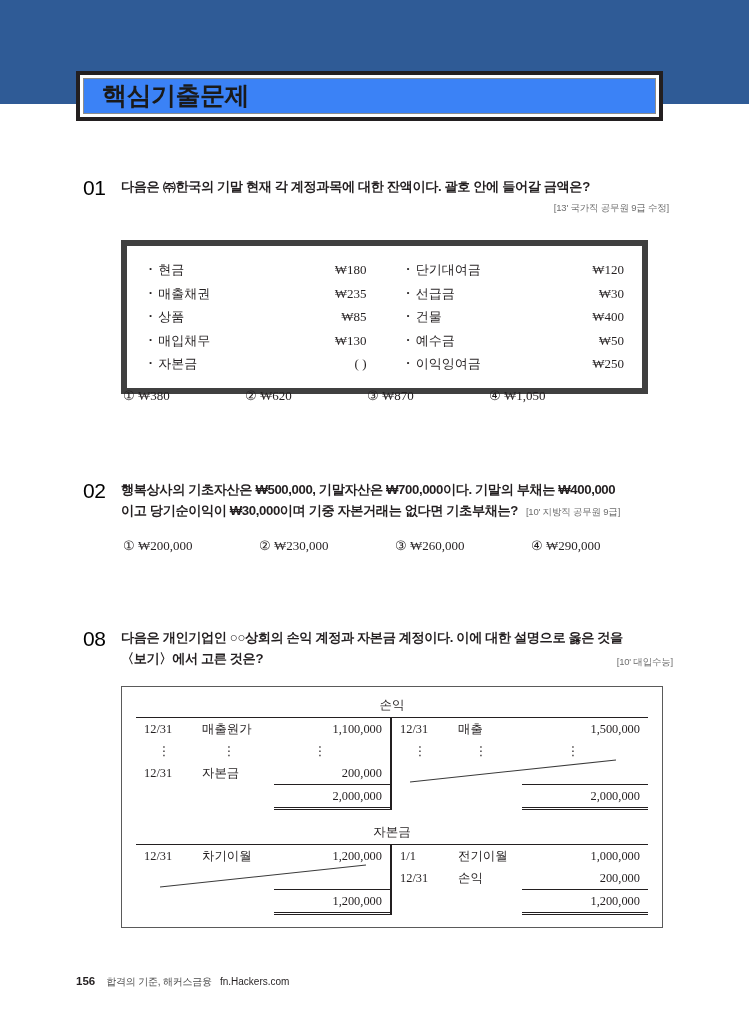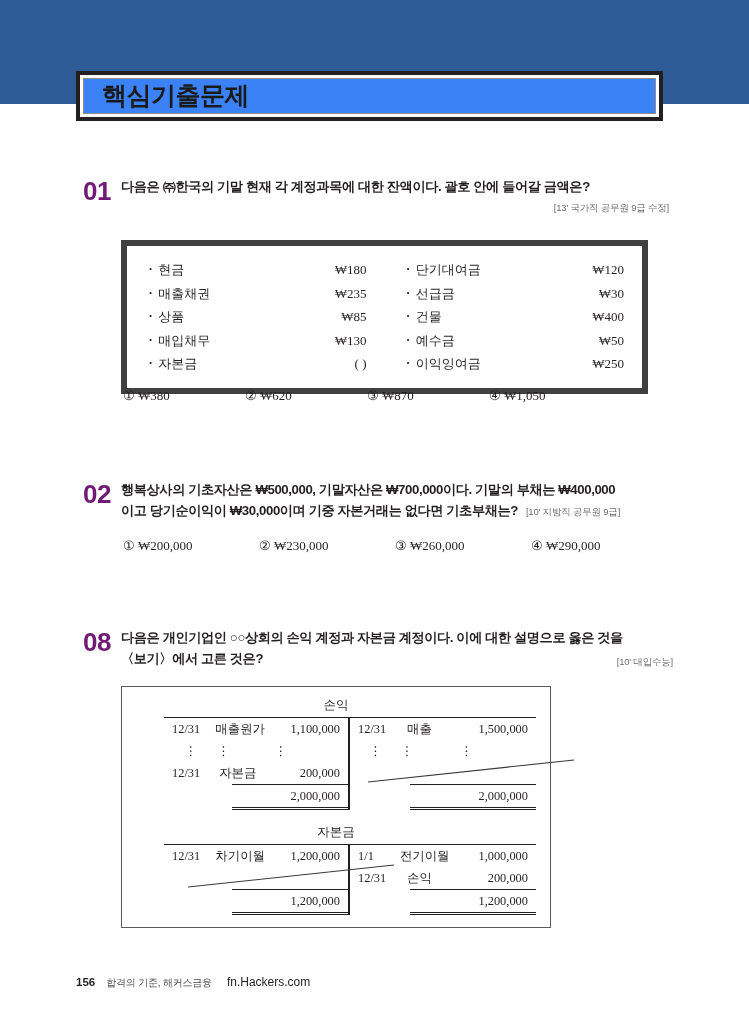--- a/index.html
+++ b/index.html
@@ -69,23 +69,23 @@
   .question {
     position: absolute;
     left: 0;
     width: 749px;
   }
   .q-num {
     position: absolute;
     left: 83px;
     top: 0px;
     font-family: "Liberation Sans", "DejaVu Sans", sans-serif;
-    font-weight: bold;
-    font-size: 26px;
-    color: #701a75;
+    font-weight: normal;
+    font-size: 21px;
+    color: #000000;
     letter-spacing: -0.5px;
   }
   .q-body {
     position: absolute;
     left: 121px;
     top: 0px;
     width: 548px;
   }
   .q-text {
     font-family: "Liberation Sans", "DejaVu Sans", sans-serif;
@@ -166,21 +166,21 @@
     color: #231f20;
     white-space: nowrap;
   }
   .choices.w122 .choice { width: 122px; }
   .choices.w136 .choice { width: 136px; }
 
   
   .ledger-box {
     position: absolute;
     left: 121px;
-    width: 430px;
+    width: 542px;
     border: 1px solid #5a5a5a;
     box-sizing: border-box;
     background: #ffffff;
   }
   .ledger {
     position: relative;
     margin: 0 14px;
     padding-top: 10px;
   }
   .ledger + .ledger { padding-top: 14px; }
@@ -188,21 +188,20 @@
     text-align: center;
     font-size: 12.5px;
     font-family: "Liberation Serif", "DejaVu Serif", serif;
     color: #231f20;
     padding-bottom: 3px;
   }
   .ledger-grid {
     position: relative;
     display: flex;
     border-top: 1px solid #231f20;
-    margin-left: 28px;
   }
   .ledger-side {
     width: 50%;
     box-sizing: border-box;
     position: relative;
   }
   .ledger-side.left  { border-right: 2.5px solid #231f20; }
   .lrow {
     display: flex;
     align-items: baseline;
@@ -264,23 +263,23 @@
     font-weight: bold;
     color: #231f20;
     margin-right: 11px;
   }
   .footer .brand {
     font-size: 10px;
     color: #4d4d4d;
     letter-spacing: -0.2px;
   }
   .footer .site {
-    font-size: 12px;
-    color: #231f20;
-    margin-left: 15px;
+    font-size: 10px;
+    color: #231f20;
+    margin-left: 8px;
   }
 </style>
 </head>
 <body>
 
 <div class="sheet">
 
   <div class="blue-band"></div>
 
   <div class="header-box">

